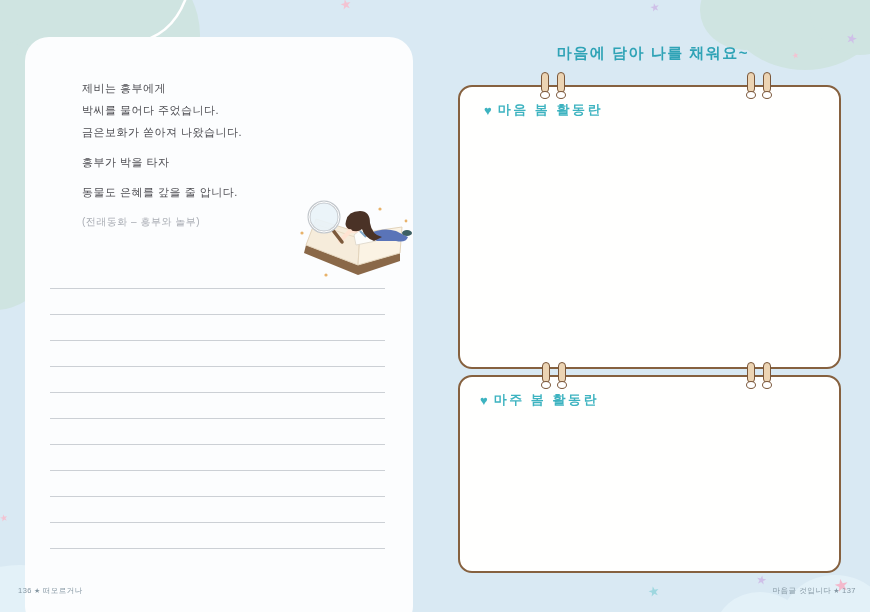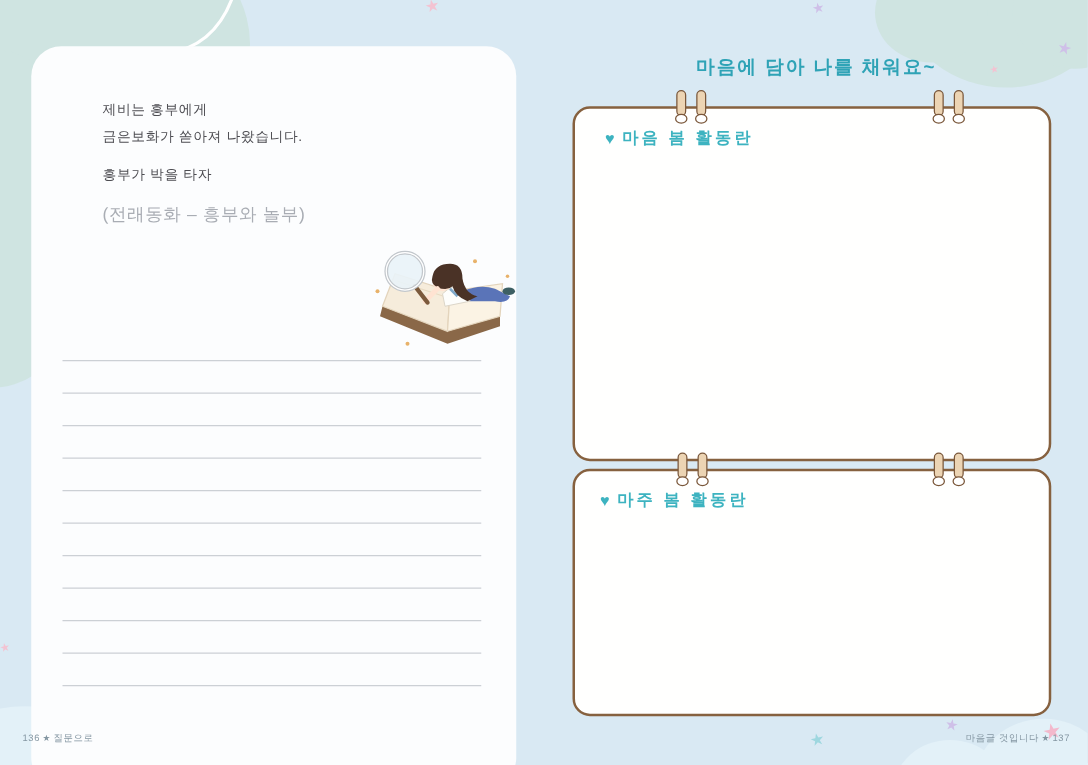--- a/index.html
+++ b/index.html
@@ -15,21 +15,21 @@
   .deco-star{position:absolute;line-height:1;font-size:12px;transform:rotate(-12deg);}
   .curve-line{position:absolute;left:95px;top:-5px;}
   
   .left-card{
     position:absolute;left:25px;top:37px;width:388px;height:593px;
     background:#fcfdfe;border-radius:24px;
   }
   .story-block{position:absolute;left:57px;top:40px;width:300px;}
   .story-line{font-size:11px;color:#4d4d52;line-height:22px;letter-spacing:0.5px;}
   .stanza-gap{margin-top:8px;}
-  .attribution{margin-top:12px;font-size:14px;color:#a9adb4;letter-spacing:0.5px;}
+  .attribution{margin-top:12px;font-size:10px;color:#a9adb4;letter-spacing:0.5px;}
   .ruled-lines{position:absolute;left:25px;right:28px;top:251px;}
   .ruled-line{height:0;border-top:1px solid #ccd0d5;margin-bottom:25px;}
   .illustration{position:absolute;left:263px;top:146px;}
   
   .right-title{
     position:absolute;left:458px;top:44px;width:390px;text-align:center;
     font-size:15px;font-weight:bold;color:#2fa3b6;letter-spacing:1.5px;
   }
   .rbox{
     position:absolute;left:458px;width:383px;background:#fffffe;
@@ -77,22 +77,24 @@
 <span class="deco-star" style="left:55px;top:57px;color:#dfd3dc;font-size:8px;">★</span>
 <span class="deco-star" style="left:0px;top:514px;color:#f3c3d2;font-size:9px;">★</span>
 <span class="deco-star" style="left:132px;top:540px;color:#f0cdd8;font-size:11px;">★</span>
 <span class="deco-star" style="left:648px;top:585px;color:#9ed7df;font-size:13px;">★</span>
 <span class="deco-star" style="left:756px;top:574px;color:#cfc0e8;font-size:12px;transform:rotate(10deg);">★</span>
 <span class="deco-star" style="left:834px;top:577px;color:#f3b9cc;font-size:17px;">★</span>
 
 <div class="left-card">
   <div class="story-block">
     <div class="story-line">제비는 흥부에게</div>
+    <div class="story-line">박씨를 물어다 주었습니다.</div>
     <div class="story-line">금은보화가 쏟아져 나왔습니다.</div>
     <div class="story-line stanza-gap">흥부가 박을 타자</div>
+    <div class="story-line stanza-gap">동물도 은혜를 갚을 줄 압니다.</div>
     <div class="attribution">(전래동화 – 흥부와 놀부)</div>
   </div>
 
   <svg class="illustration" width="125" height="105" viewBox="0 0 125 105">
 
     <path d="M18 62 L70 82 L112 70 L112 78 L70 92 L16 70 Z" fill="#8a6848"></path>
 
     <path d="M18 62 L28 36 L72 50 L70 82 Z" fill="#f6ecdb" stroke="#e3d4bc" stroke-width="1"></path>
 
     <path d="M70 82 L72 50 L114 44 L112 70 Z" fill="#fbf3e4" stroke="#e3d4bc" stroke-width="1"></path>
@@ -182,17 +184,17 @@
       <div class="ring-pin"></div>
       <div class="ring-hole"></div>
     </div>
   <div class="box-header" style="left:20px;">
     <span class="heart-icon">♥</span>
     <span class="box-title">마주 봄 활동란</span>
   </div>
 </div>
 
 <div class="footer footer-left">
-  <span>136</span><span class="star-icon">★</span><span>질문으로</span>
+  <span>136</span><span class="star-icon">★</span><span>떠오르거나</span>
 </div>
 <div class="footer footer-right">
   <span>마음글 것입니다</span><span class="star-icon">★</span><span>137</span>
 </div>
 
 </body></html>

